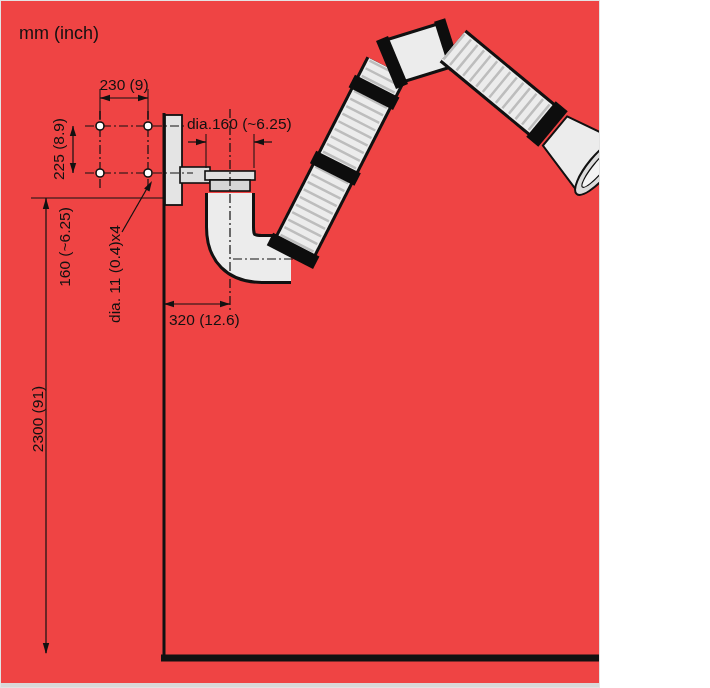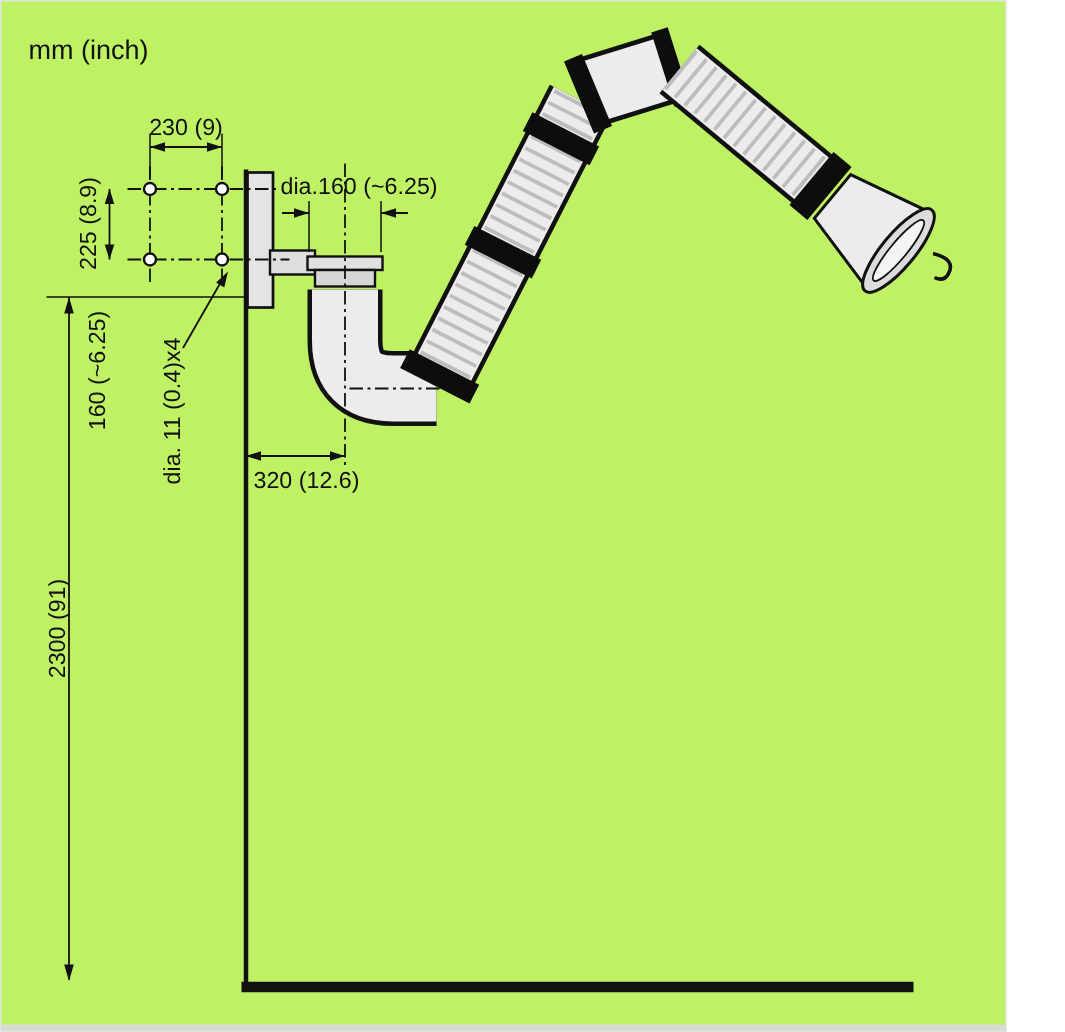--- a/index.html
+++ b/index.html
@@ -1,16 +1,16 @@
 <!DOCTYPE html>
 <html><head>
 <meta charset="utf-8">
 <style>
   html,body{margin:0;padding:0;background:#ffffff;}
-  .page{position:relative;width:671px;height:688px;background:#bef264;
+  .page{position:relative;width:600px;height:688px;background:#ef4444;
         border:1px solid #e3e3e3;box-sizing:border-box;overflow:hidden;
         font-family:"Liberation Sans", sans-serif;}
   .page::after{content:"";position:absolute;left:0;right:0;bottom:0;height:4px;background:#d9d9d9;}
   svg{position:absolute;left:0;top:0;}
   text{fill:#111111;font-family:"Liberation Sans", sans-serif;}
   .dim{font-size:15.5px;}
   .units{font-size:18px;}
 </style>
 </head>
 <body>

